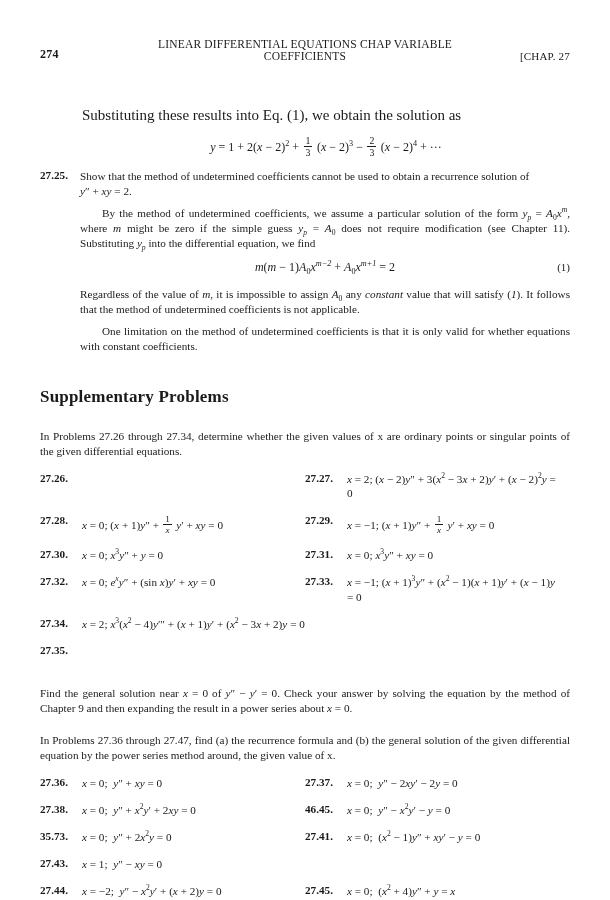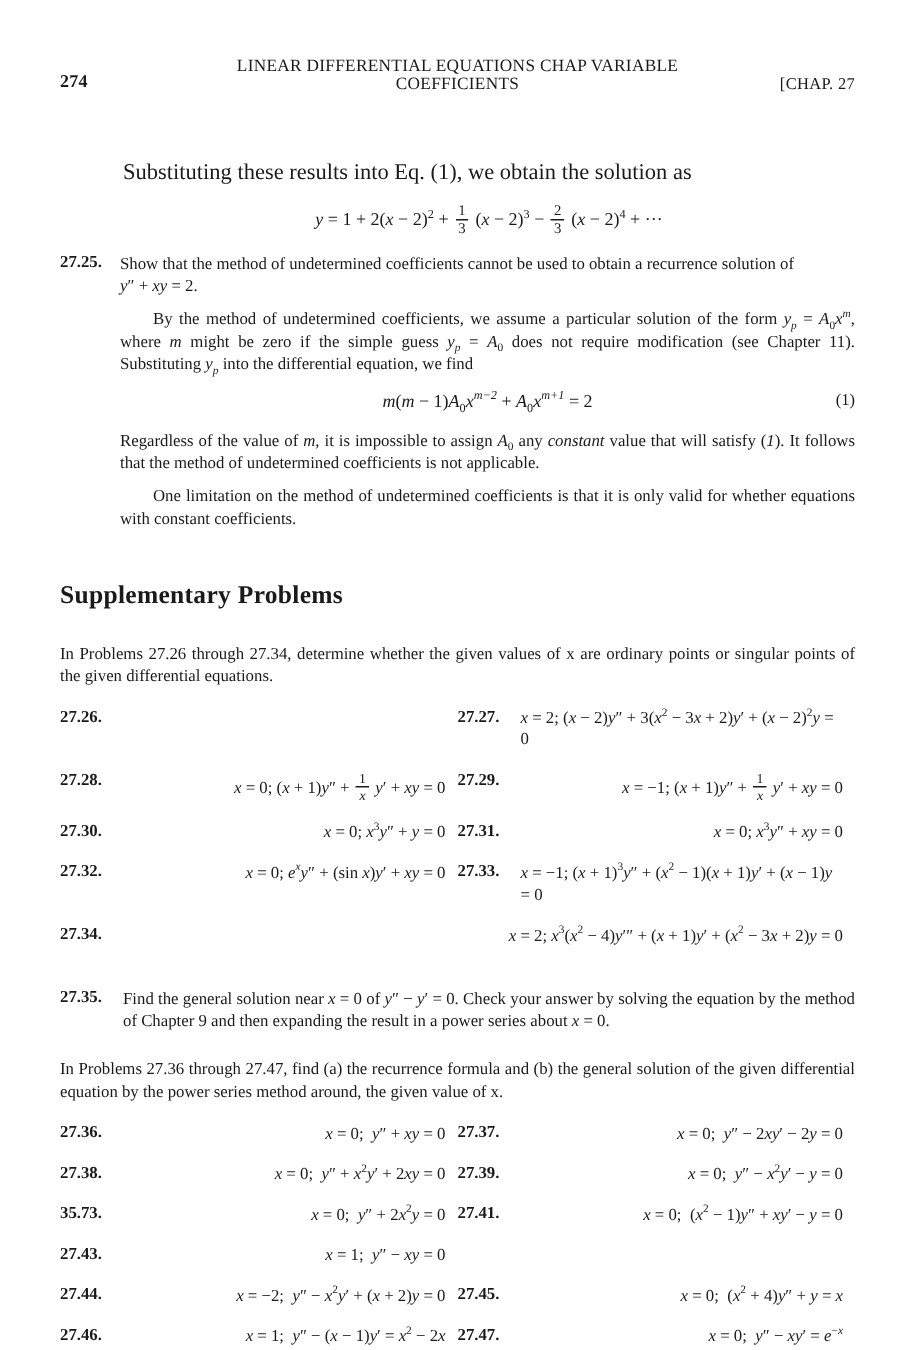--- a/index.html
+++ b/index.html
@@ -131,35 +131,35 @@
   }
   .grid-row {
     display: flex;
     margin-top: 12.5px;
   }
   .cell {
     display: flex;
     width: 50%;
     box-sizing: border-box;
     padding-right: 8px;
-    justify-content: space-between;
   }
   .cell.full { width: 100%; }
   .cell .cnum {
     font-weight: bold;
     font-size: 11.2px;
     flex: 0 0 42px;
   }
   .cell .ctext {
     font-size: 11.2px;
     line-height: 1.3;
   }
   .wide-prob {
     display: flex;
-    margin-top: 28px;
+    margin-top: 13px;
+    flex-direction: column;
   }
   .wide-prob .cnum {
     font-weight: bold;
     font-size: 11.2px;
     flex: 0 0 42px;
   }
   .wide-prob .ctext {
     flex: 1;
     font-size: 11.2px;
     line-height: 1.34;
@@ -296,21 +296,21 @@
         <span class="ctext"><i>x</i> = 0;&nbsp; <i>y</i>″ − 2<i>xy</i>′ − 2<i>y</i> = 0</span>
       </div>
     </div>
 
     <div class="grid-row">
       <div class="cell">
         <span class="cnum">27.38.</span>
         <span class="ctext"><i>x</i> = 0;&nbsp; <i>y</i>″ + <i>x</i><sup>2</sup><i>y</i>′ + 2<i>xy</i> = 0</span>
       </div>
       <div class="cell">
-        <span class="cnum">27.39.</span>
+        <span class="cnum">46.45.</span>
         <span class="ctext"><i>x</i> = 0;&nbsp; <i>y</i>″ − <i>x</i><sup>2</sup><i>y</i>′ − <i>y</i> = 0</span>
       </div>
     </div>
 
     <div class="grid-row">
       <div class="cell">
         <span class="cnum">35.73.</span>
         <span class="ctext"><i>x</i> = 0;&nbsp; <i>y</i>″ + 2<i>x</i><sup>2</sup><i>y</i> = 0</span>
       </div>
       <div class="cell">

